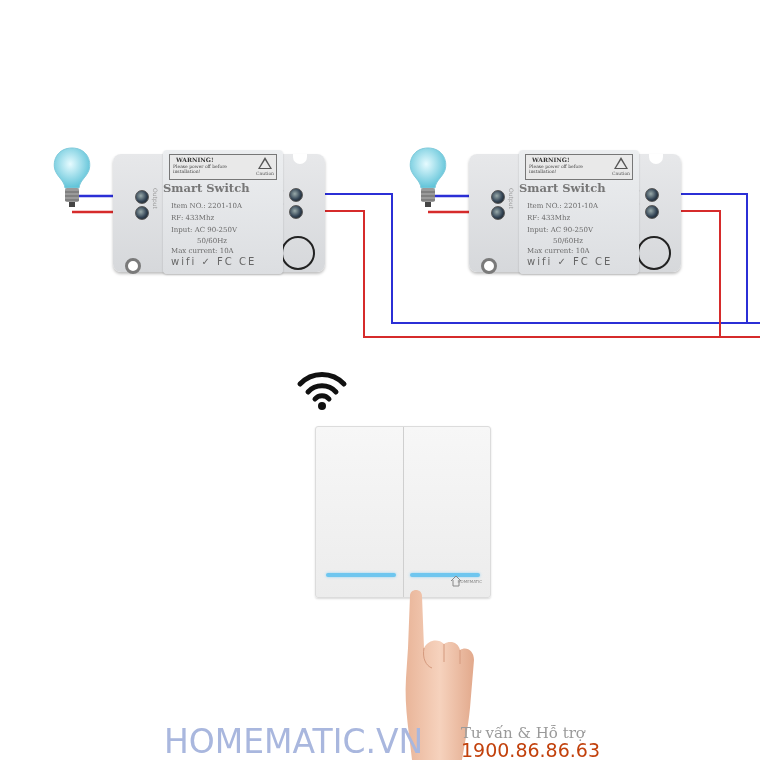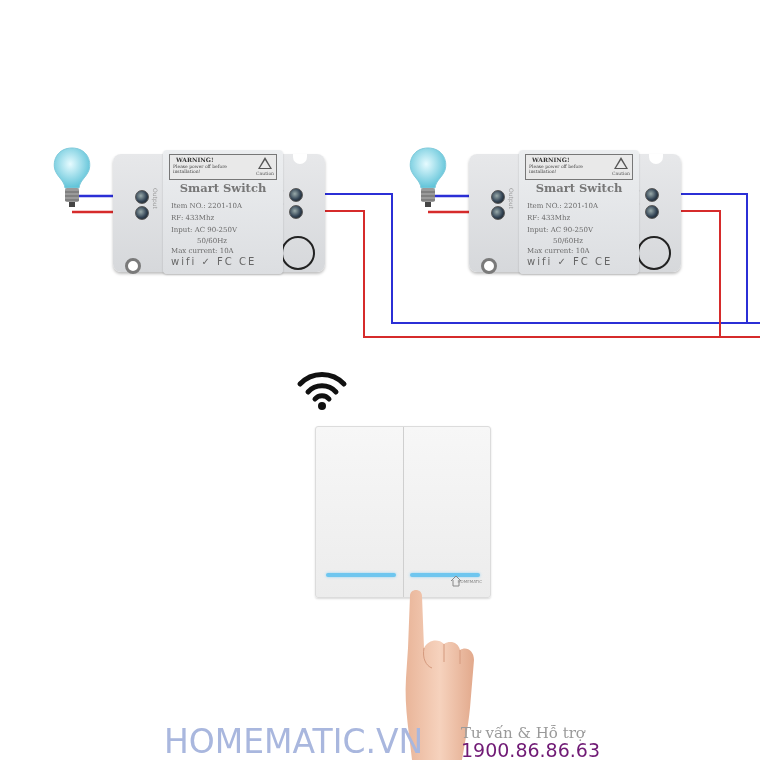--- a/index.html
+++ b/index.html
@@ -8,36 +8,36 @@
   svg.wires{position:absolute;left:0;top:0;}
   .module{position:absolute;width:212px;height:124px;}
   .mod-body{position:absolute;left:0;top:4px;width:212px;height:118px;background:linear-gradient(180deg,#e7e8ea,#d6d8db);border-radius:8px;box-shadow:0 2px 3px rgba(0,0,0,.25);}
   .mod-center{position:absolute;left:50px;top:0;width:120px;height:124px;background:linear-gradient(180deg,#eceef0,#dcdee1);border-radius:4px;box-shadow:0 1px 2px rgba(0,0,0,.2);}
   .warn{position:absolute;left:6px;top:4px;width:106px;height:24px;border:1px solid #777;background:#e9e9e9;}
   .warn-t{position:absolute;left:6px;top:1px;font-size:6px;color:#333;font-weight:bold;line-height:7px;}
   .warn-s{position:absolute;left:3px;top:9px;font-size:4.5px;color:#444;line-height:5px;width:60px;}
   .warn-tri{position:absolute;right:4px;top:2px;width:0;height:0;border-left:7px solid transparent;border-right:7px solid transparent;border-bottom:12px solid #555;}
   .warn-tri:after{content:"";position:absolute;left:-5px;top:3px;border-left:5px solid transparent;border-right:5px solid transparent;border-bottom:8px solid #e9e9e9;}
   .warn-c{position:absolute;right:2px;top:16px;font-size:4.5px;color:#555;}
-  .m-title{position:absolute;left:0;width:120px;top:31px;text-align:center;font-size:11.5px;color:#777;font-weight:bold;}
+  .m-title{position:absolute;left:0;width:120px;top:31px;font-size:11.5px;color:#777;font-weight:bold;}
   .m-line{position:absolute;left:8px;font-size:7px;color:#6a6a6a;white-space:nowrap;}
   .m-icons{position:absolute;left:8px;top:106px;font-size:10px;color:#666;font-family:"DejaVu Sans",sans-serif;letter-spacing:2px;white-space:nowrap;}
   .screw{position:absolute;width:12px;height:12px;border-radius:50%;background:radial-gradient(circle at 40% 40%,#9aa 0,#345 55%,#111 100%);border:1px solid #555;}
   .side-lbl{position:absolute;font-size:6px;color:#999;transform:rotate(90deg);transform-origin:left top;white-space:nowrap;font-family:"DejaVu Sans",sans-serif;}
   .hole{position:absolute;width:10px;height:10px;border-radius:50%;background:#fff;border:3px solid #7a7a7a;}
   .notch{position:absolute;width:14px;height:10px;border-radius:0 0 7px 7px;background:#fff;}
   .loop{position:absolute;width:30px;height:30px;border:2.5px solid #222;border-radius:50%;background:transparent;}
   .bulb{position:absolute;width:44px;height:62px;}
   .switch-panel{position:absolute;left:315px;top:426px;width:174px;height:170px;background:linear-gradient(180deg,#f7f7f7,#ececec);border:1px solid #dcdcdc;border-radius:3px;box-shadow:0 1px 2px rgba(0,0,0,.15);}
   .sw-divider{position:absolute;left:87px;top:0;width:1px;height:170px;background:#cfcfcf;}
   .led{position:absolute;top:146px;height:4px;background:#6ec6ef;border-radius:2px;box-shadow:0 0 3px #8fd3f5;}
   .brand-mini{position:absolute;right:8px;top:152px;font-size:4px;color:#888;font-family:"DejaVu Sans",sans-serif;}
   .logo{position:absolute;left:164px;top:722px;font-family:"DejaVu Sans",sans-serif;font-size:33px;color:#a9b7de;letter-spacing:0px;font-weight:normal;}
   .support1{position:absolute;left:461px;top:724px;font-size:15px;color:#9a9a9a;font-family:"DejaVu Serif",serif;}
-  .support2{position:absolute;left:461px;top:739px;font-size:19px;color:#701a75;font-family:"DejaVu Sans",sans-serif;}
+  .support2{position:absolute;left:461px;top:739px;font-size:19px;color:#c2410c;font-family:"DejaVu Sans",sans-serif;}
 </style>
 </head>
 <body>
 
 <svg class="wires" width="760" height="760">
 
   <line x1="72" y1="196" x2="135" y2="196" stroke="#2b2fd6" stroke-width="2.5"></line>
   <line x1="72" y1="212" x2="135" y2="212" stroke="#d62b2b" stroke-width="2.5"></line>
 
   <line x1="428" y1="196" x2="492" y2="196" stroke="#2b2fd6" stroke-width="2.5"></line>

